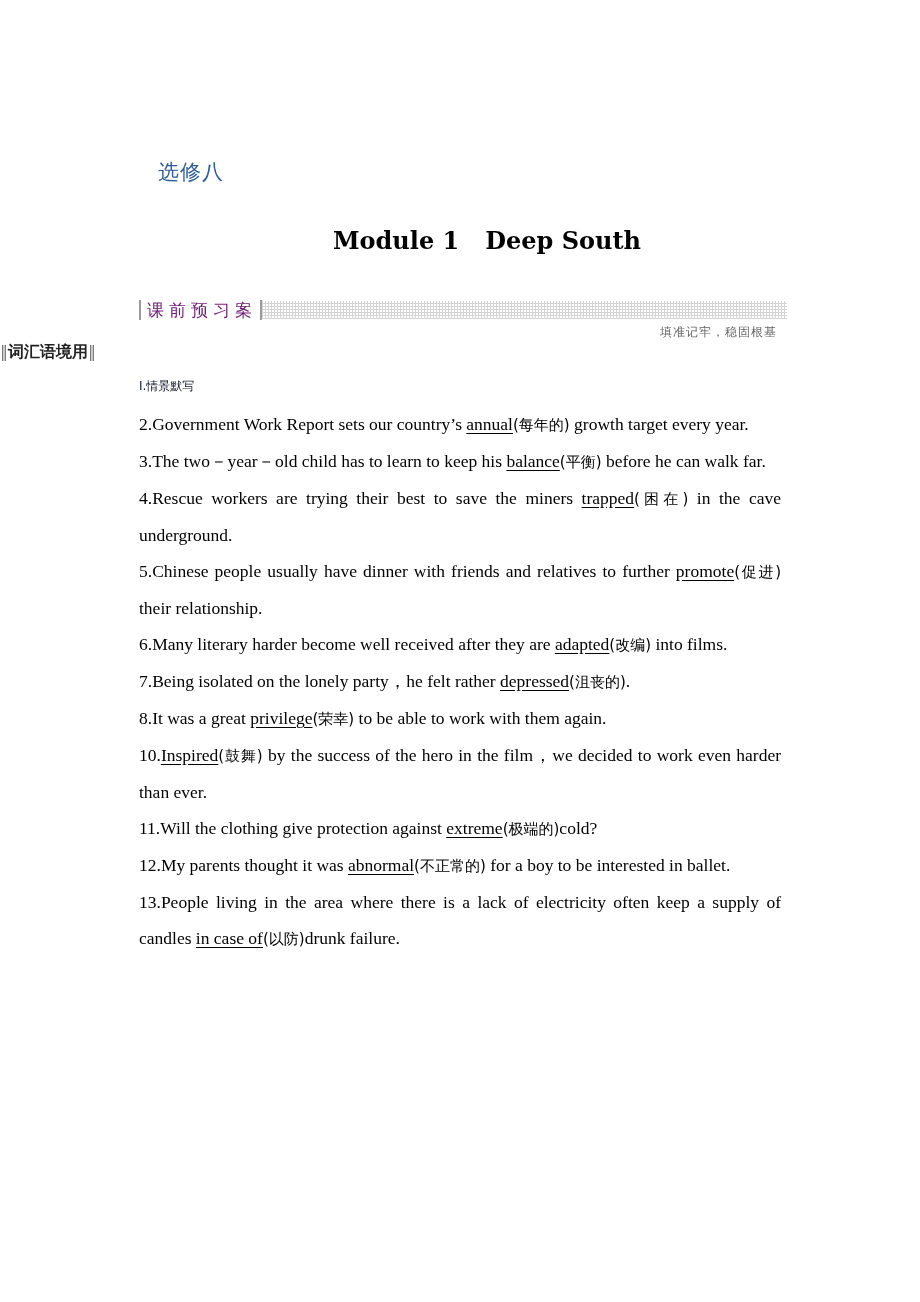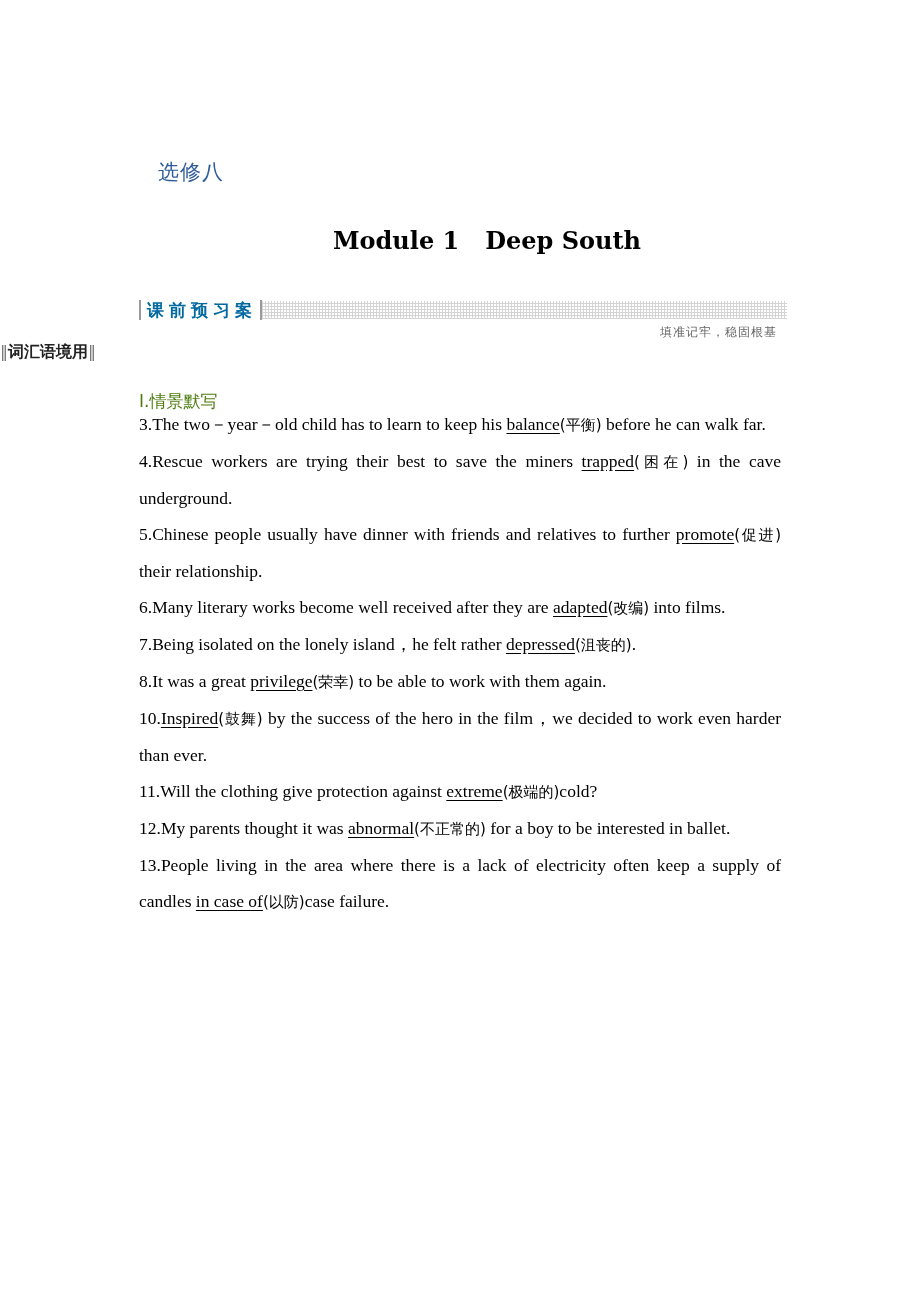--- a/index.html
+++ b/index.html
@@ -10,37 +10,37 @@
     .book-label { position: absolute; left: 139px; top: 158px; font-size: 21px;
       color: #2f5d9a; font-family: "DejaVu Sans", sans-serif; letter-spacing: 1px; margin-left: 19px; }
 
     .module-title { position: absolute; left: 0; width: 920px; top: 226px; text-align: center;
       font-size: 24px; font-weight: bold; font-family: "DejaVu Serif", serif; padding-left: 27px; }
     .module-title .gap { display: inline-block; width: 26px; }
 
     .banner { position: absolute; left: 139px; top: 298px; width: 648px; height: 24px;
       display: flex; align-items: center; }
     .banner-bar { width: 2px; height: 20px; background: #9a9a9a; }
-    .banner-title { font-family: "DejaVu Sans", sans-serif; font-weight: bold; font-size: 17px;
-      letter-spacing: 5px; padding: 0 3px 0 6px; color: #0369a1; }
+    .banner-title { font-family: "DejaVu Sans", sans-serif; font-weight: normal; font-size: 17px;
+      letter-spacing: 5px; padding: 0 3px 0 6px; color: #701a75; }
     .banner-fill { flex: 1; height: 18px; position: relative;
       background-color: #ffffff;
       background-image:
         repeating-linear-gradient(0deg, #d4d4d4 0 1px, transparent 1px 3px),
         repeating-linear-gradient(90deg, #d4d4d4 0 1px, transparent 1px 3px);
       display: flex; justify-content: flex-end; align-items: center; }
     .banner-slogan { background: #ffffff; padding: 0 4px; font-family: "DejaVu Sans", sans-serif;
       font-size: 12px; color: #666; letter-spacing: 1px; margin-right: 6px; margin-top: 44px; }
 
     .section-heading { position: absolute; left: 0; width: 920px; top: 342px; text-align: left;
       font-family: "DejaVu Sans", sans-serif; font-size: 16px; font-weight: bold; color: #222; }
     .section-heading .mark { color: #777; font-weight: normal; }
 
-    .part-heading { position: absolute; left: 139px; top: 390px; font-family: "DejaVu Sans", sans-serif;
-      font-size: 17px; color: #4d7c0f; }
+    .part-heading { position: absolute; left: 139px; top: 378px; font-family: "DejaVu Sans", sans-serif;
+      font-size: 12px; color: #0f172a; }
 
     .items { position: absolute; left: 139px; top: 406px; width: 642px; }
     .item { font-size: 17.5px; line-height: 36px; text-align: justify; margin: 0; }
     .item .answer { text-decoration: underline; text-underline-offset: 3px; }
     .item .zh { font-family: "DejaVu Sans", sans-serif; font-size: 15px; }
   </style>
 </head>
 <body>
 
 <div class="page">
@@ -60,25 +60,26 @@
     </div>
   </div>
 
   <div class="section-heading">
     <span class="mark">‖</span><span>词汇语境用</span><span class="mark">‖</span>
   </div>
 
   <div class="part-heading">Ⅰ.情景默写</div>
 
   <div class="items">
+    <p class="item"><span>2.</span><span>Government Work Report sets our country’s </span><span class="answer">annual</span><span class="zh">(每年的)</span><span> growth target every year.</span></p>
     <p class="item"><span>3.</span><span>The two－year－old child has to learn to keep his </span><span class="answer">balance</span><span class="zh">(平衡)</span><span> before he can walk far.</span></p>
     <p class="item"><span>4.</span><span>Rescue workers are trying their best to save the miners </span><span class="answer">trapped</span><span class="zh">(困在)</span><span> in the cave underground.</span></p>
     <p class="item"><span>5.</span><span>Chinese people usually have dinner with friends and relatives to further </span><span class="answer">promote</span><span class="zh">(促进)</span><span> their relationship.</span></p>
-    <p class="item"><span>6.</span><span>Many literary works become well received after they are </span><span class="answer">adapted</span><span class="zh">(改编)</span><span> into films.</span></p>
-    <p class="item"><span>7.</span><span>Being isolated on the lonely island，he felt rather </span><span class="answer">depressed</span><span class="zh">(沮丧的)</span><span>.</span></p>
+    <p class="item"><span>6.</span><span>Many literary harder become well received after they are </span><span class="answer">adapted</span><span class="zh">(改编)</span><span> into films.</span></p>
+    <p class="item"><span>7.</span><span>Being isolated on the lonely party，he felt rather </span><span class="answer">depressed</span><span class="zh">(沮丧的)</span><span>.</span></p>
     <p class="item"><span>8.</span><span>It was a great </span><span class="answer">privilege</span><span class="zh">(荣幸)</span><span> to be able to work with them again.</span></p>
     <p class="item"><span>10.</span><span></span><span class="answer">Inspired</span><span class="zh">(鼓舞)</span><span> by the success of the hero in the film，we decided to work even harder than ever.</span></p>
     <p class="item"><span>11.</span><span>Will the clothing give protection against </span><span class="answer">extreme</span><span class="zh">(极端的)</span><span>cold?</span></p>
     <p class="item"><span>12.</span><span>My parents thought it was </span><span class="answer">abnormal</span><span class="zh">(不正常的)</span><span> for a boy to be interested in ballet.</span></p>
-    <p class="item"><span>13.</span><span>People living in the area where there is a lack of electricity often keep a supply of candles </span><span class="answer">in case of</span><span class="zh">(以防)</span><span>case failure.</span></p>
+    <p class="item"><span>13.</span><span>People living in the area where there is a lack of electricity often keep a supply of candles </span><span class="answer">in case of</span><span class="zh">(以防)</span><span>drunk failure.</span></p>
   </div>
 
 </div>
 
 </body></html>

